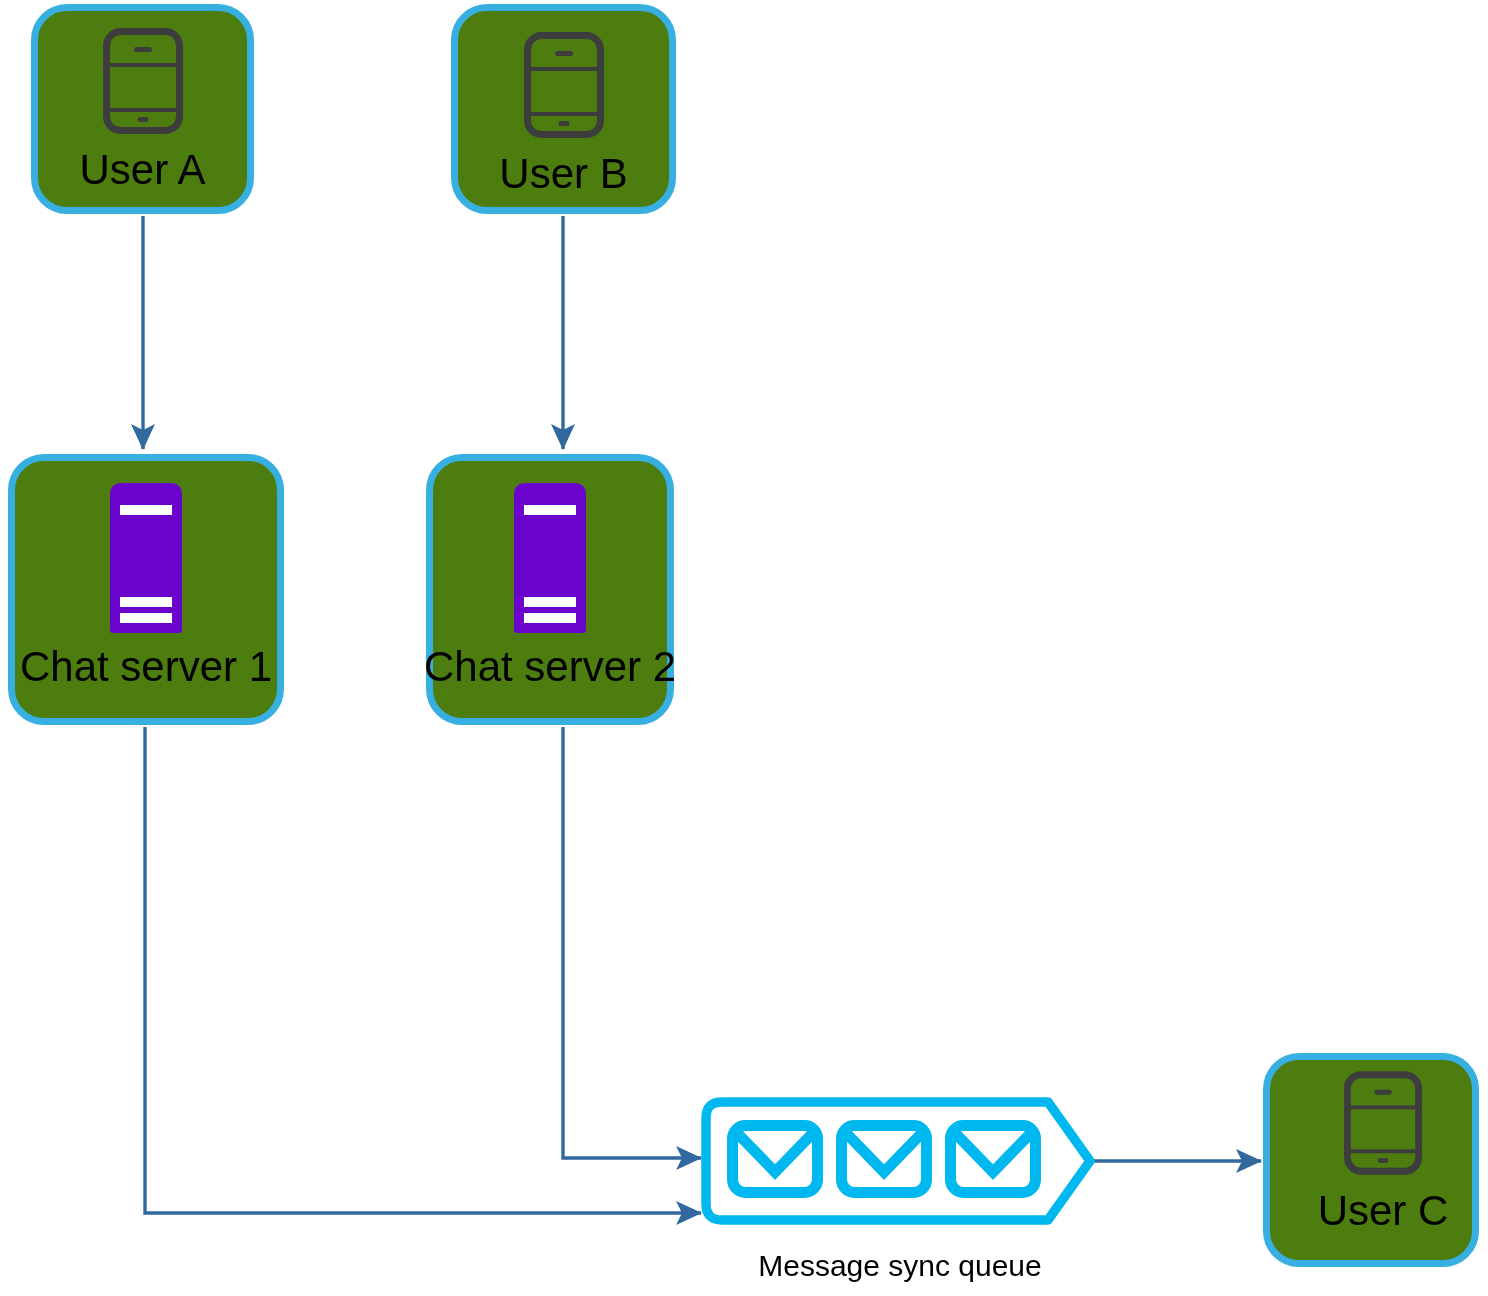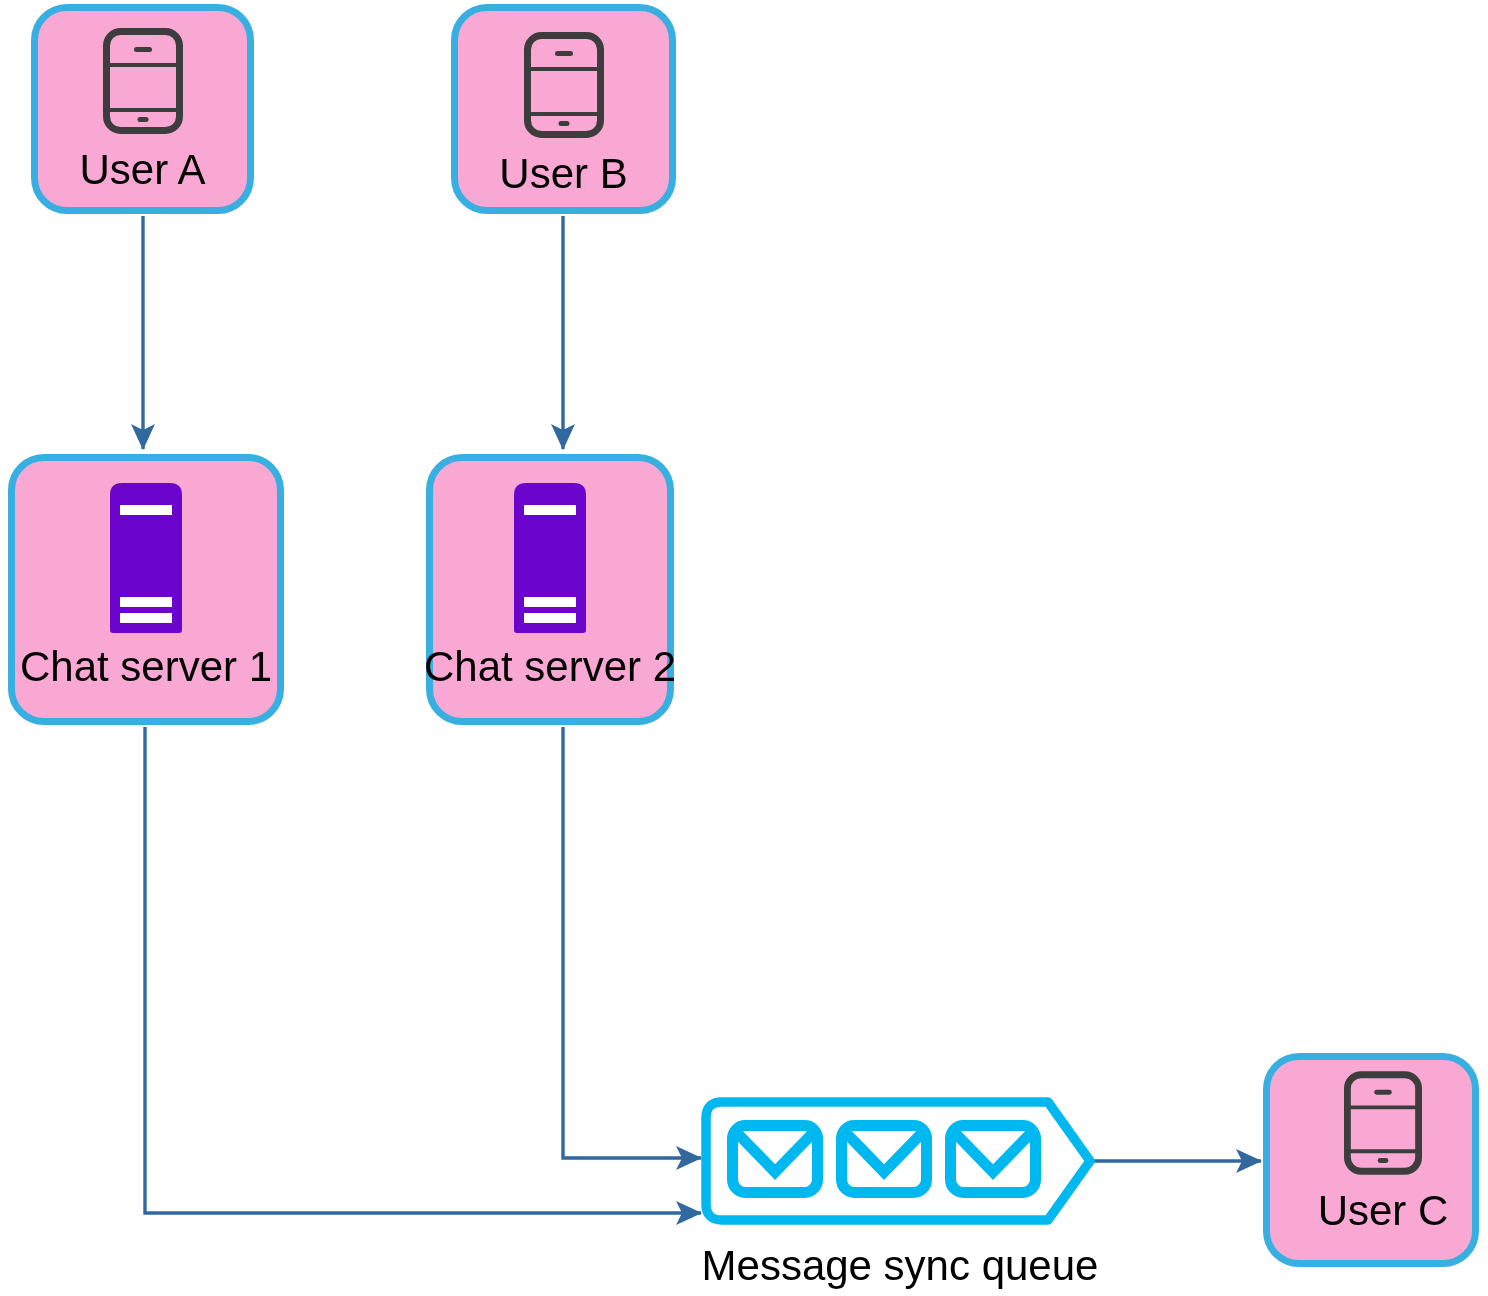--- a/index.html
+++ b/index.html
@@ -31,21 +31,21 @@
   }
   .arrowhead {
     fill: var(--arrow, #31689e);
     stroke: none;
   }
   .node {
     position: absolute;
     box-sizing: border-box;
     border: 7px solid var(--node-border, #38afe1);
     border-radius: 36px;
-    background: #f9a8d4;
+    background: #4d7c0f;
     display: flex;
     flex-direction: column;
     align-items: center;
   }
   .node-label {
     font-size: 42px;
     line-height: 48px;
     white-space: nowrap;
     text-align: center;
   }
@@ -88,21 +88,21 @@
     stroke-width: 11;
     stroke-linejoin: miter;
     fill: none;
   }
   .queue-label {
     position: absolute;
     left: 680px;
     top: 1242px;
     width: 440px;
     text-align: center;
-    font-size: 42px;
+    font-size: 30px;
     line-height: 48px;
     white-space: nowrap;
   }
 </style>
 </head>
 <body>
 
 <div class="canvas">
 
   <svg class="edges-layer" viewBox="0 0 1488 1296">

